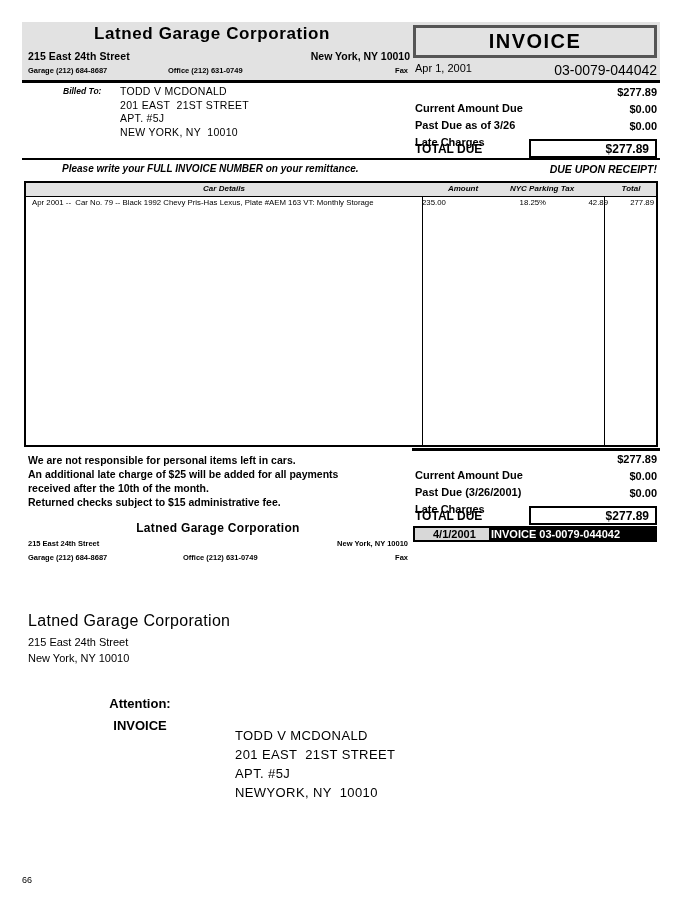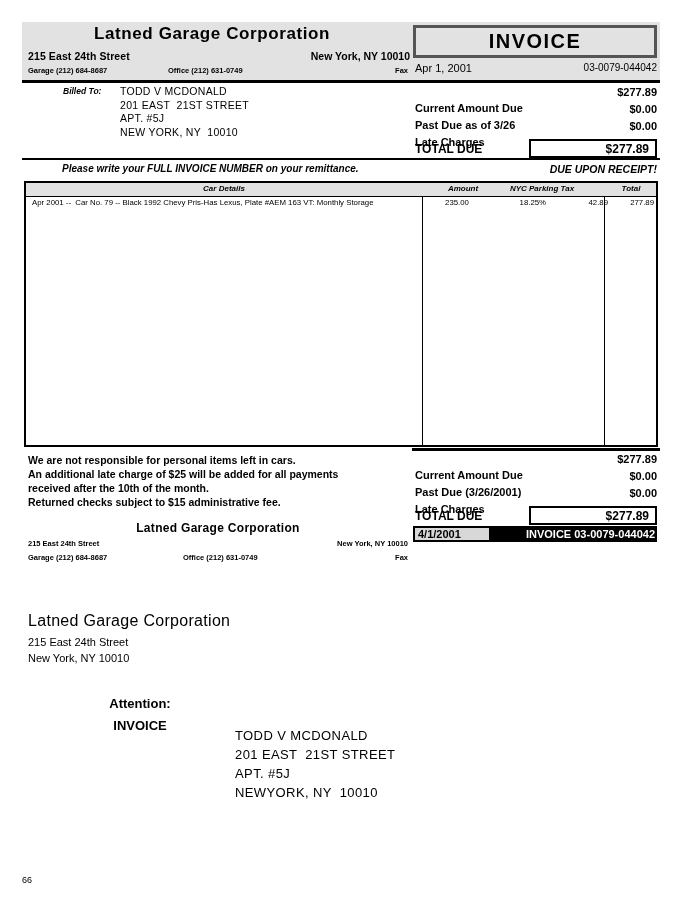--- a/index.html
+++ b/index.html
@@ -101,21 +101,21 @@
     left: 415px;
     top: 62px;
     font-size: 11px;
   }
   .inv-number {
     position: absolute;
     left: 520px;
     top: 62px;
     width: 137px;
     text-align: right;
-    font-size: 10px;
+    font-size: 14px;
   }
 
   
   .billed-label {
     position: absolute;
     left: 63px;
     top: 86px;
     font-size: 8.5px;
     font-weight: bold;
     font-style: italic;
@@ -215,21 +215,21 @@
   }
   .th {
     position: absolute;
     top: 1px;
     font-size: 8px;
     font-style: italic;
     font-weight: bold;
   }
   .th-car    { left: 0px;   width: 396px; text-align: center; }
   .th-amt    { left: 400px; width: 74px;  text-align: center; }
-  .th-tax    { left: 465px; width: 102px; text-align: center; }
+  .th-tax    { left: 484px; width: 102px; }
   .th-total  { left: 580px; width: 50px;  text-align: center; }
 
   .col-sep {
     position: absolute;
     top: 13px;
     width: 1px;
     height: 249px;
     background: #000;
   }
   .col-sep-a { left: 396px; }
@@ -237,21 +237,21 @@
 
   .row1 {
     position: absolute;
     left: 0;
     top: 14px;
     width: 100%;
     height: 13px;
     font-size: 7.8px;
   }
   .row1 .desc  { position: absolute; left: 6px;   top: 1px; white-space: pre; }
-  .row1 .amt   { position: absolute; left: 396px; top: 1px; width: 70px; text-align: center; }
+  .row1 .amt   { position: absolute; left: 396px; top: 1px; width: 70px; text-align: left; }
   .row1 .rate  { position: absolute; left: 472px; top: 1px; width: 48px; text-align: right; }
   .row1 .tax   { position: absolute; left: 536px; top: 1px; width: 46px; text-align: right; }
   .row1 .tot   { position: absolute; left: 578px; top: 1px; width: 50px; text-align: right; }
 
   
   .notes {
     position: absolute;
     left: 28px;
     top: 453px;
     width: 375px;
@@ -327,32 +327,32 @@
     border: 2px solid #000;
     box-sizing: border-box;
     display: flex;
   }
   .bar .date-cell {
     width: 76px;
     background: #d8d8d8;
     font-size: 11px;
     font-weight: bold;
     line-height: 12px;
-    padding-left: 3px;
+    padding-left: 18px;
     box-sizing: border-box;
     border-right: 2px solid #000;
   }
   .bar .inv-cell {
     flex: 1;
     background: #000;
     color: #fff;
     font-size: 11px;
     font-weight: bold;
     line-height: 12px;
-    text-align: right;
+    text-align: left;
   }
   .thankyou {
     position: absolute;
     left: 413px;
     top: 544px;
     width: 244px;
     height: 17px;
     border: 1px solid #000;
     border-top: none;
     box-sizing: border-box;

